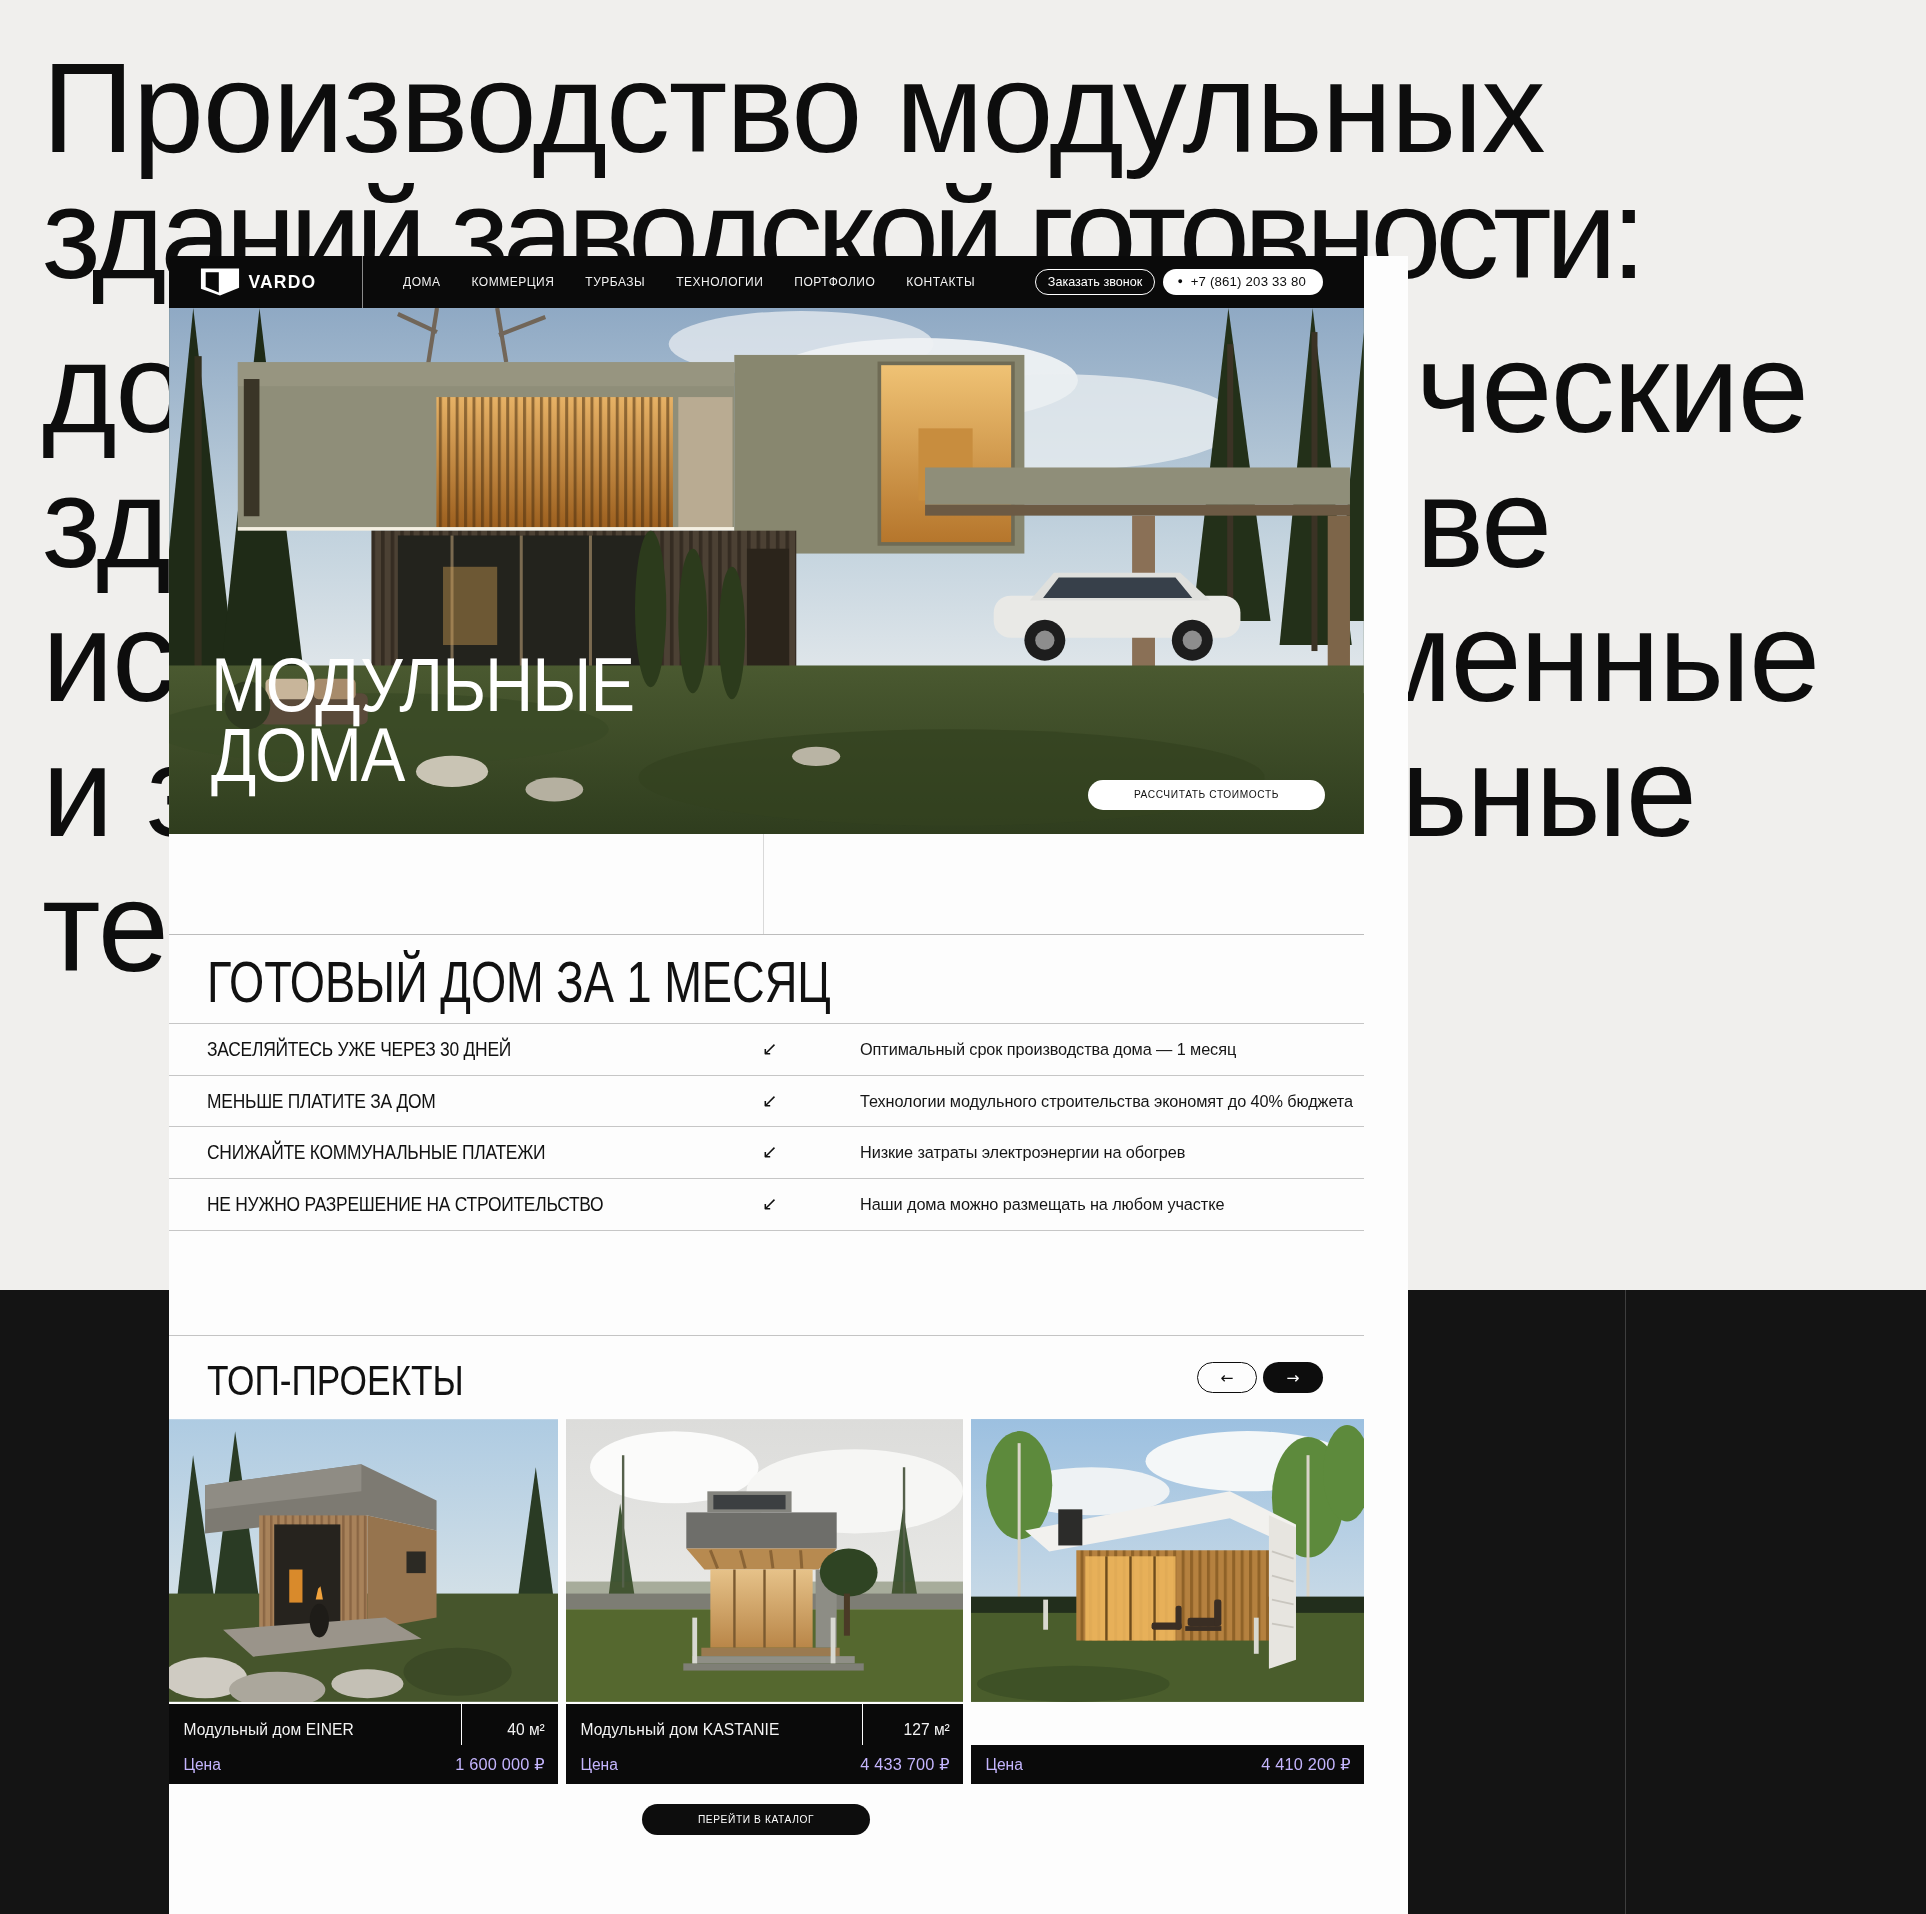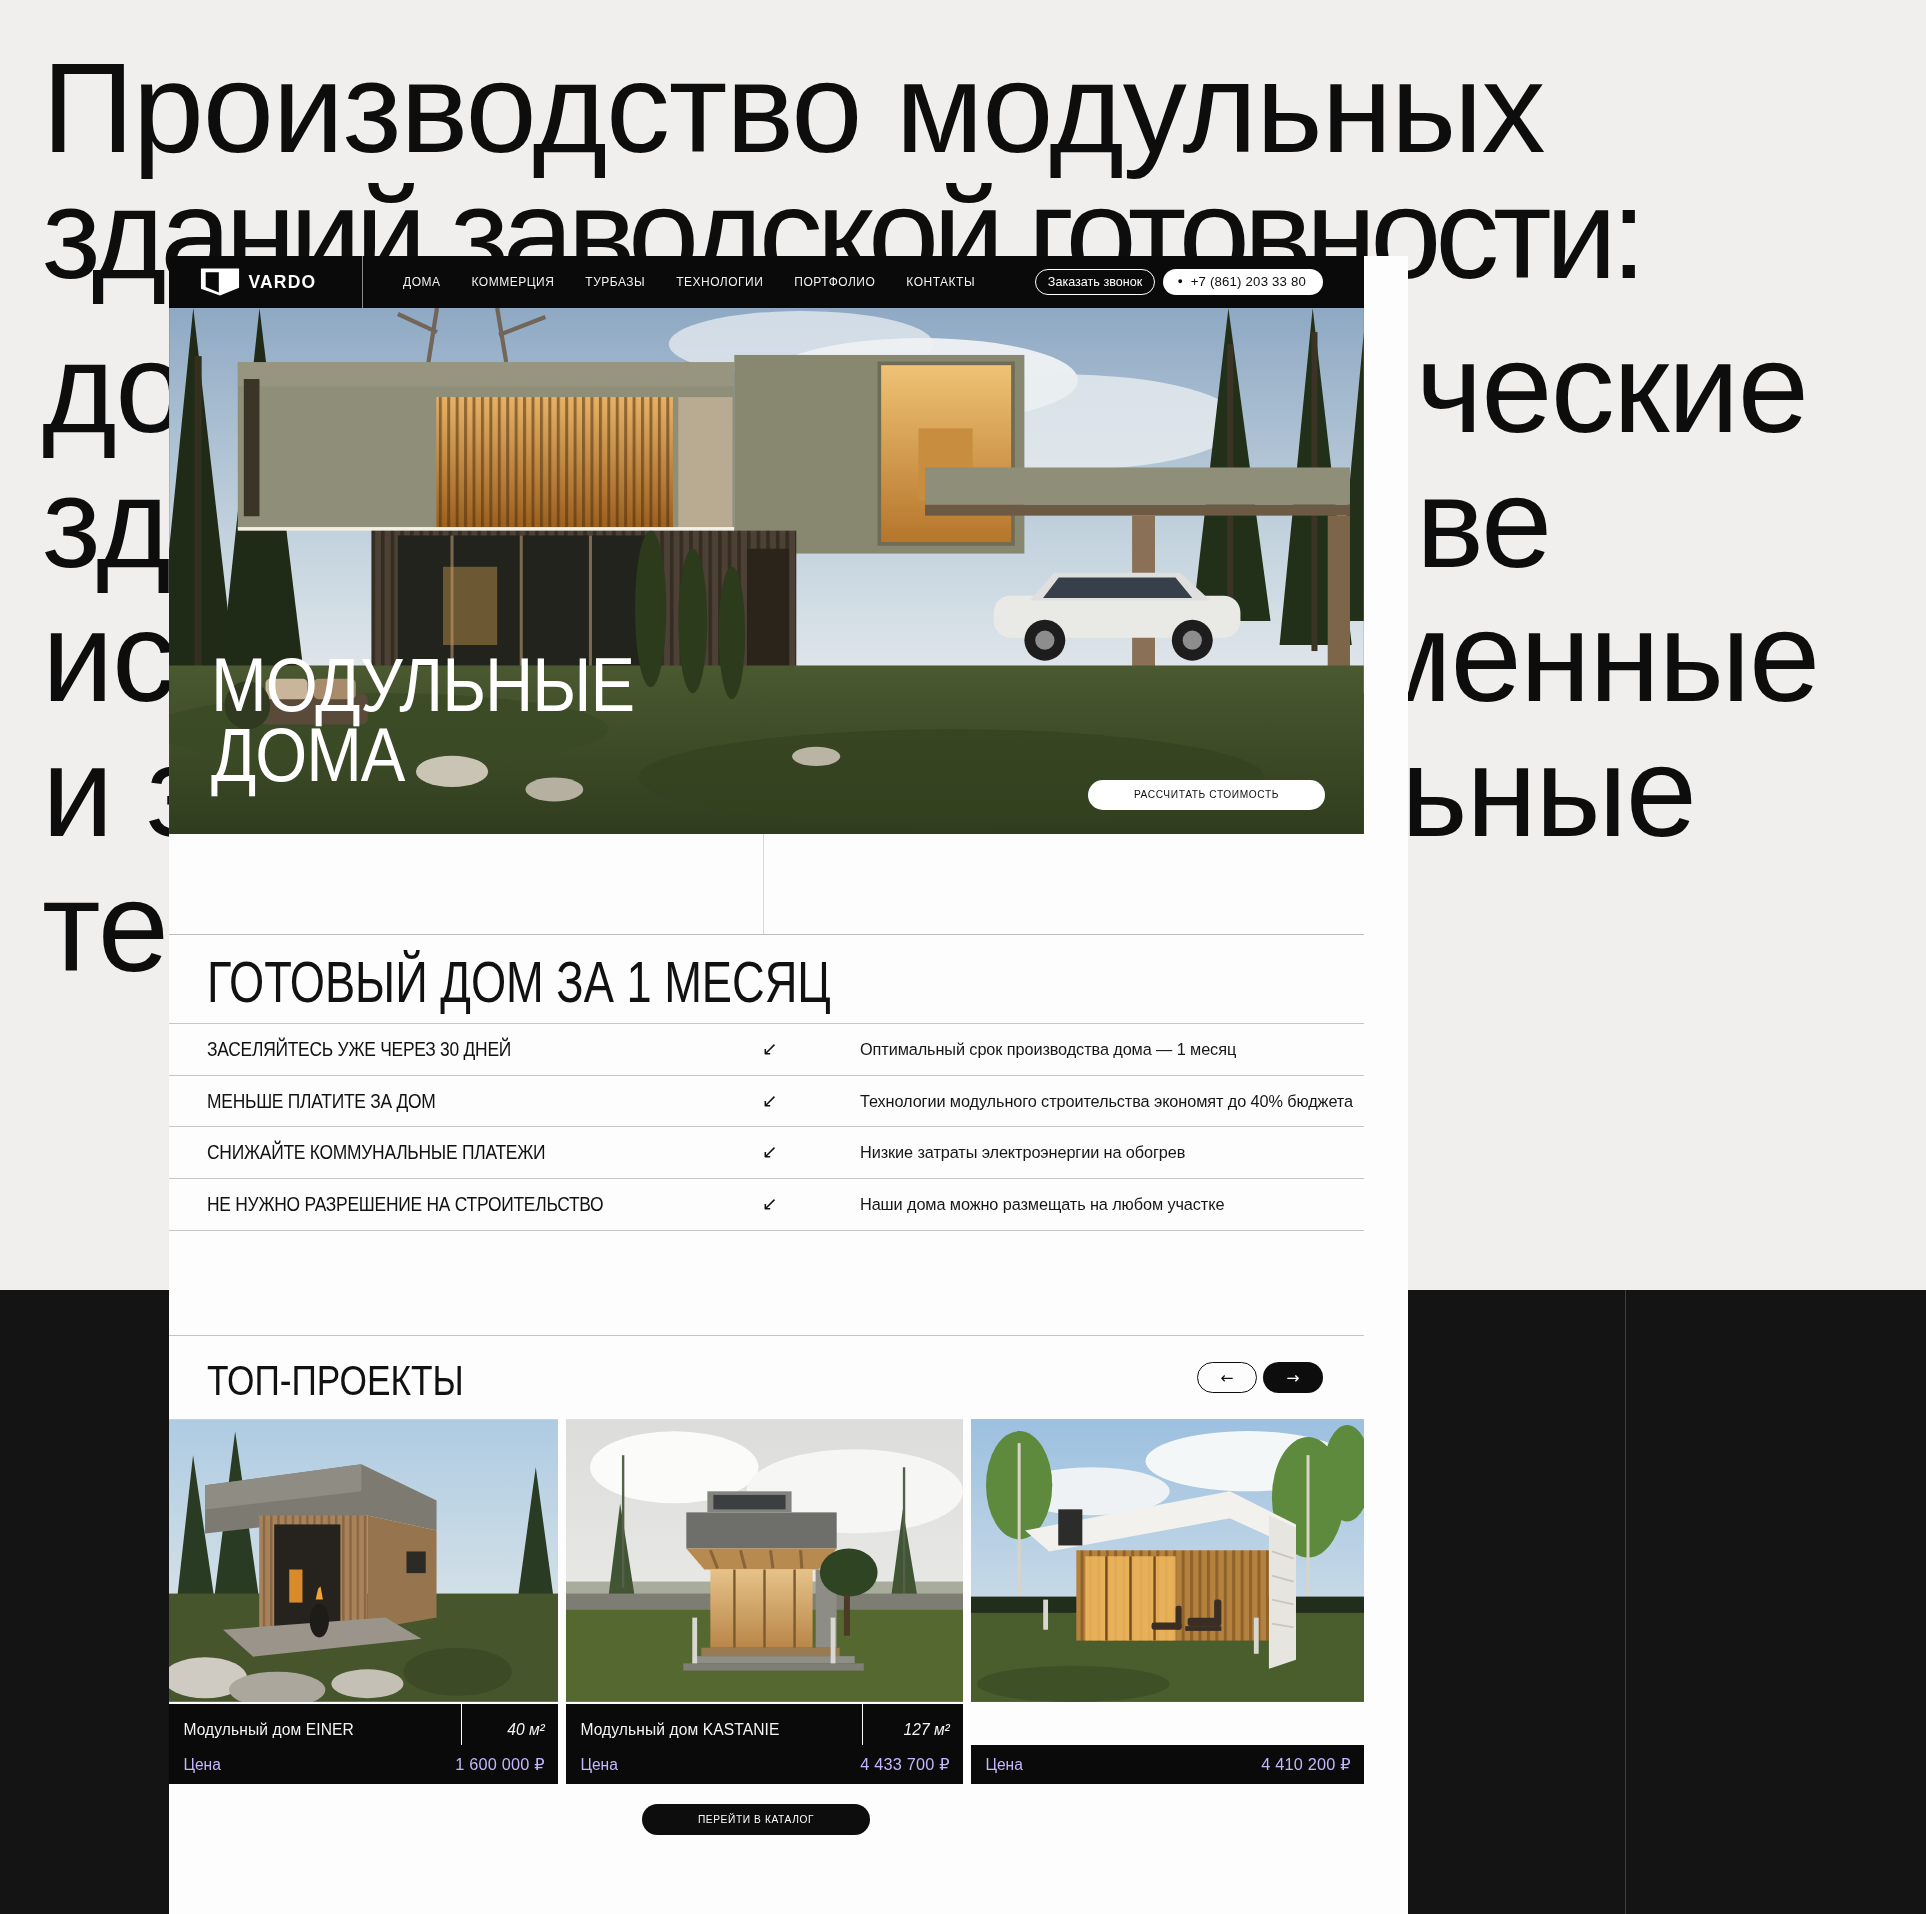--- a/index.html
+++ b/index.html
@@ -58,21 +58,21 @@
   .pag-btn{position:absolute;top:1106px;width:60px;height:31px;border-radius:15.6px;display:flex;align-items:center;
     justify-content:center;font-size:15.6px;box-sizing:border-box;cursor:pointer;font-family:"DejaVu Sans",sans-serif;}
   .pag-prev{left:1028px;border:1.2px solid #0d0d0d;color:#0d0d0d;background:#fdfdfd;}
   .pag-next{left:1094px;background:#0d0d0d;color:#fff;}
   .card{position:absolute;top:1163px;height:365px;cursor:pointer;}
   .card-img{position:absolute;left:0;top:0;height:283px;overflow:hidden;}
   .card-img svg{display:block;}
   .cap-row1{position:absolute;left:0;top:285px;height:51px;width:100%;background:#0a0a0a;display:flex;}
   .cap-name{flex:1;display:flex;align-items:center;padding-left:14.4px;color:#f4f4f4;font-size:15.6px;letter-spacing:0.1px;}
   .cap-area{display:flex;align-items:center;justify-content:flex-end;padding-right:13.2px;color:#f4f4f4;font-size:15.6px;
-    border-left:1.8px solid #fdfdfd;box-sizing:border-box;font-style:italic;}
+    border-left:1.8px solid #fdfdfd;box-sizing:border-box;}
   .cap-row2{position:absolute;left:0;top:326px;height:39px;width:100%;background:#0a0a0a;display:flex;
     align-items:center;justify-content:space-between;padding:0 13.2px 0 14.4px;box-sizing:border-box;}
   .cap-price-label{color:#c4b5fd;font-size:15.6px;}
   .cap-price{color:#c4b5fd;font-size:16.3px;letter-spacing:0.2px;}
   .catalog-btn{position:absolute;left:473px;top:1548px;width:228px;height:31px;background:#0d0d0d;border-radius:15.6px;
     display:flex;align-items:center;justify-content:center;color:#fff;font-size:10.2px;letter-spacing:0.6px;cursor:pointer;}
 </style>
 </head>
 <body>
 

